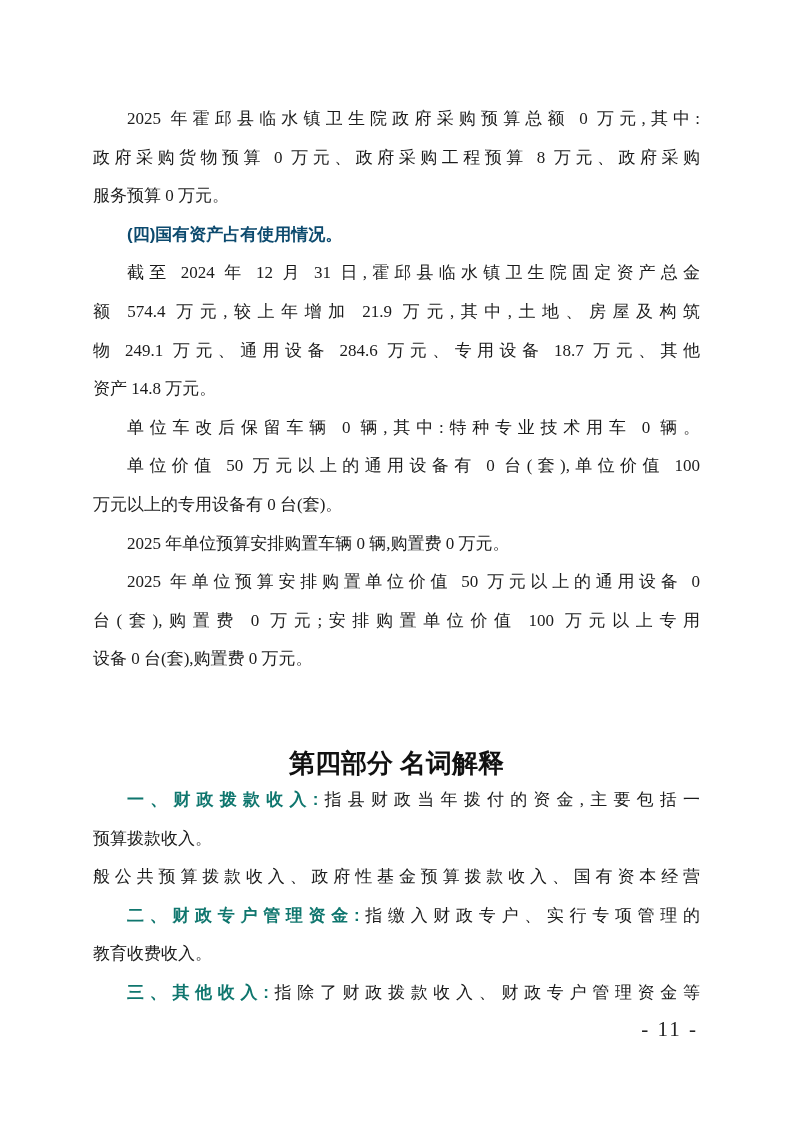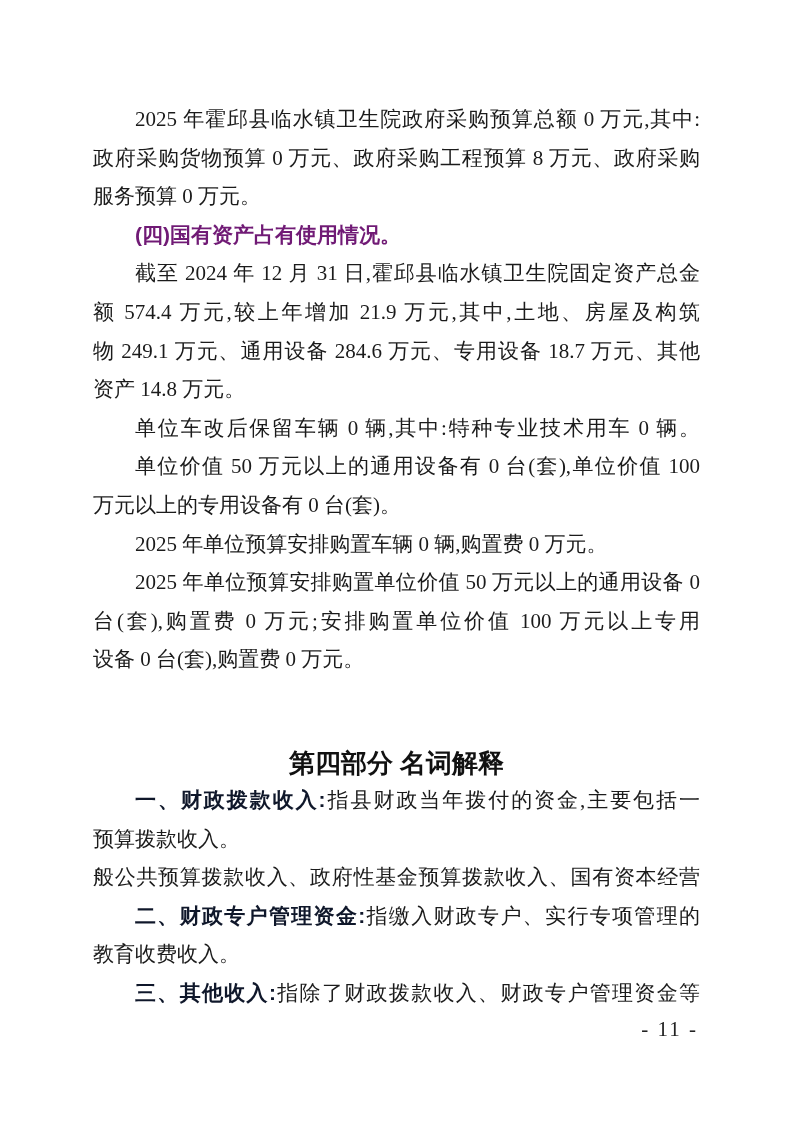--- a/index.html
+++ b/index.html
@@ -14,37 +14,37 @@
   .page {
     position: absolute; inset: 0;
     background: #ffffff;
   }
   .content {
     position: absolute;
     left: 93px; top: 100px;
     width: 607px;
   }
   .line {
-    font-size: 21px;
+    font-size: 17px;
     line-height: 38.6px;
     height: 38.6px;
     text-align: justify;
     overflow: visible;
   }
   .line.indent { text-indent: 2em; }
   .line.stretch { text-align-last: justify; }
   .line.bold {
     font-family: "Liberation Sans", "DejaVu Sans", sans-serif;
     font-weight: 700;
-    color: #701a75;
+    color: #0c4a6e;
   }
   .lead {
     font-family: "Liberation Sans", "DejaVu Sans", sans-serif;
     font-weight: 700;
-    color: #0f172a;
+    color: #0f766e;
   }
   .heading {
     margin-top: 66px;
     height: 36px;
     line-height: 36px;
     font-size: 26px;
     font-weight: 700;
     font-family: "Liberation Sans", "DejaVu Sans", sans-serif;
     text-align: center;
     color: #111111;

